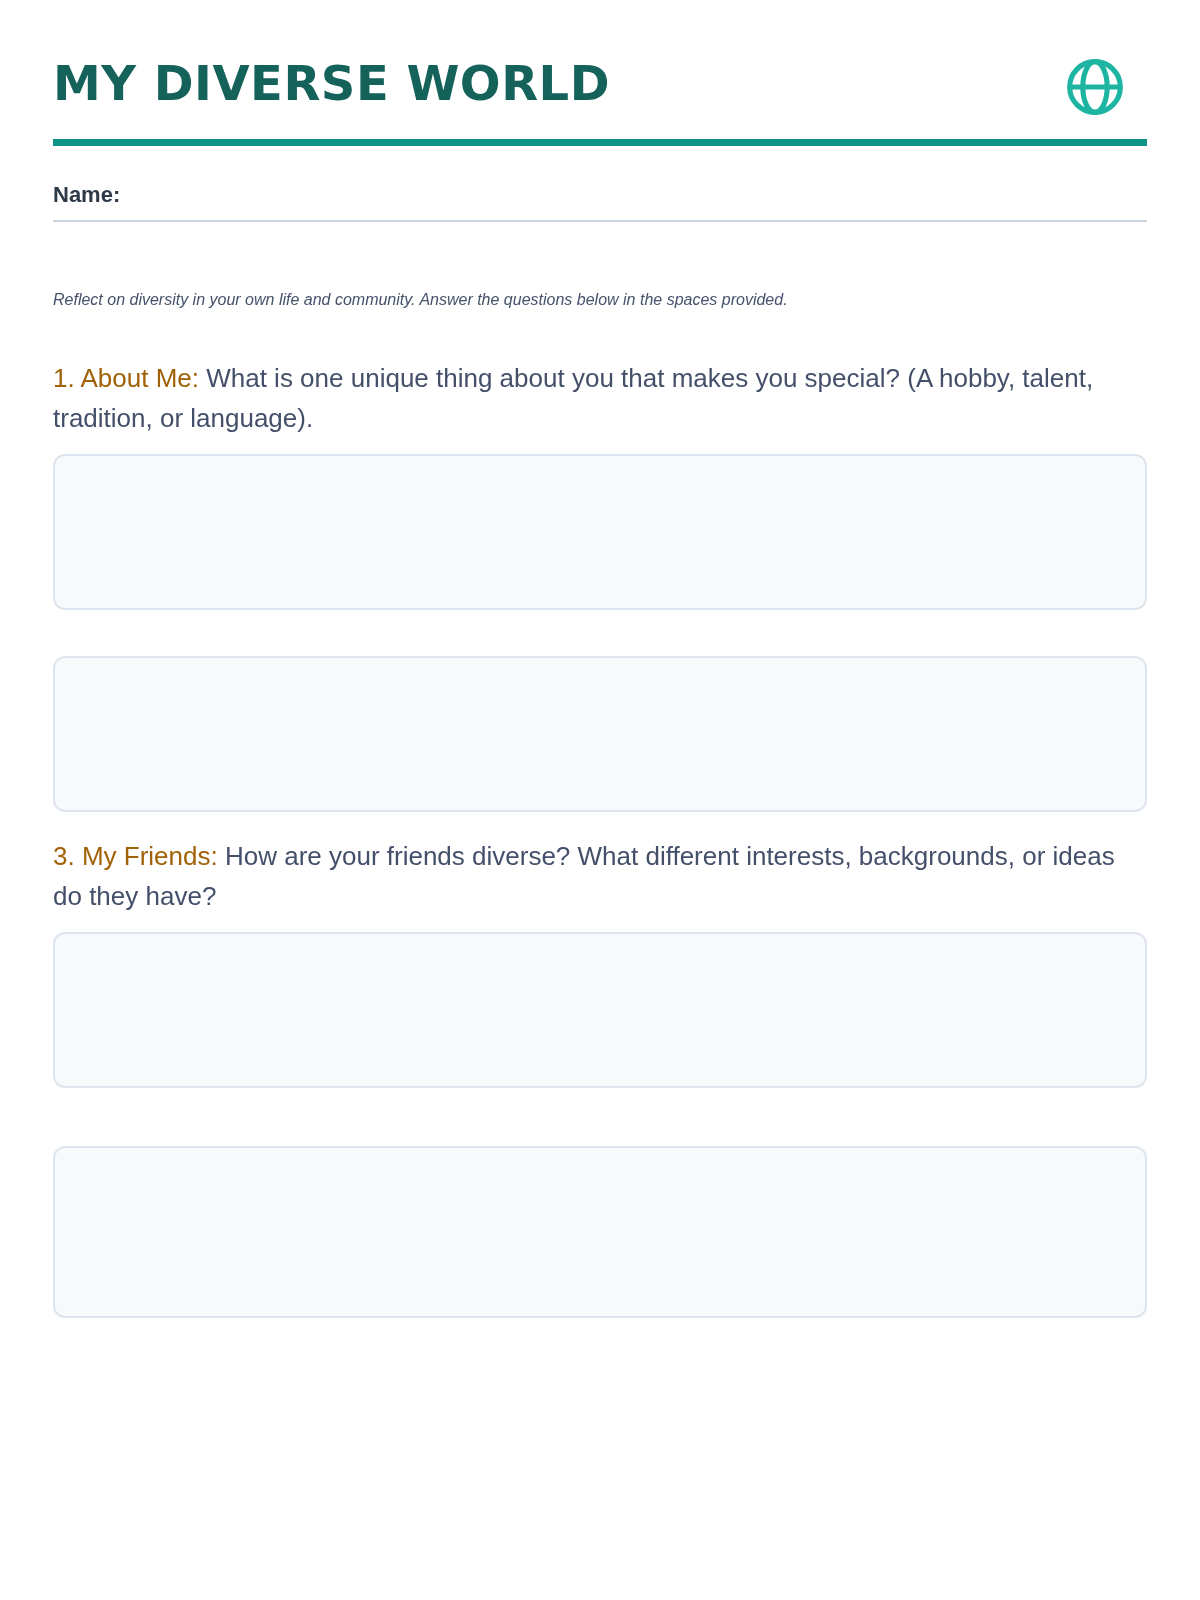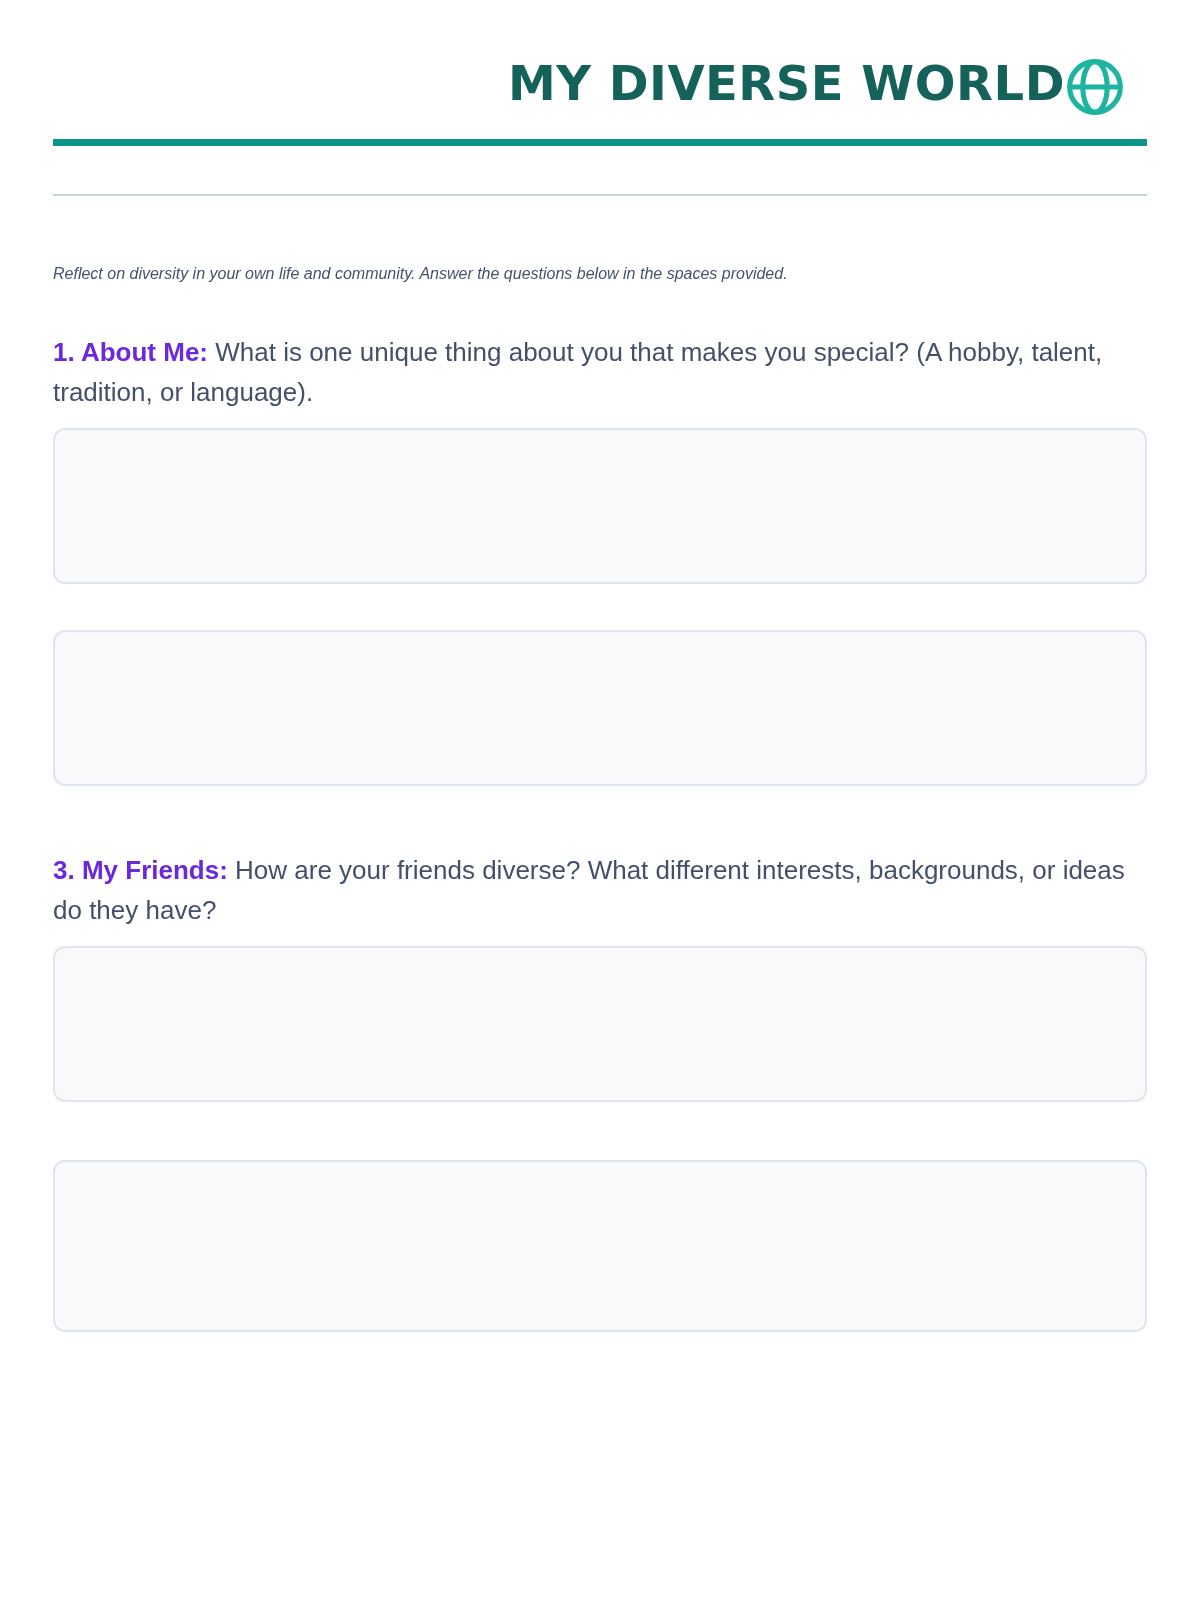--- a/index.html
+++ b/index.html
@@ -12,21 +12,21 @@
     height: 1600px;
     overflow: hidden;
     box-sizing: border-box;
     padding: 57px 53px 0 53px;
     font-family: "Liberation Sans", sans-serif;
     color: #44506a;
   }
   .header-row {
     display: flex;
     align-items: flex-start;
-    justify-content: flex-end;
+    justify-content: space-between;
   }
   h1.page-title {
     margin: 0;
     font-family: "DejaVu Sans", "Liberation Sans", sans-serif;
     font-size: 48px;
     line-height: 52px;
     font-weight: bold;
     letter-spacing: 0.5px;
     color: #15625a;
   }
@@ -60,31 +60,31 @@
   }
   .intro {
     margin: 58px 0 0 0;
     font-style: italic;
     font-size: 16px;
     line-height: 40px;
     color: #46526b;
   }
   section.qsec { margin-top: 46px; }
   section.qsec:nth-of-type(1) { margin-top: 38px; }
-  section.qsec:nth-of-type(3) { margin-top: 64px; }
+  section.qsec:nth-of-type(3) { margin-top: 24px; }
   section.qsec:nth-of-type(4) { margin-top: 58px; }
   .question {
     margin: 0;
     font-size: 26px;
     line-height: 40px;
     color: #44506a;
   }
   .qlabel {
-    font-weight: bold;
-    color: #6d28d9;
+    font-weight: normal;
+    color: #a16207;
   }
   .uword {
     text-underline-offset: 4px;
   }
   .answer-box {
     margin-top: 16px;
     height: 156px;
     background: #f7f9fb;
     border: 2px solid #dfe5ee;
     border-radius: 12px;
@@ -103,20 +103,21 @@
       <ellipse cx="32" cy="32" rx="13" ry="27" stroke="#1db5a2" stroke-width="5.5"></ellipse>
       <line x1="5" y1="32" x2="59" y2="32" stroke="#1db5a2" stroke-width="5.5"></line>
     </svg>
   </span>
 </div>
 
 <div class="divider"></div>
 
 <div class="fields-row">
   <div class="field">
+    <span class="field-label">Name:</span>
     <div class="field-line"></div>
   </div>
 </div>
 
 <p class="intro">Reflect on diversity in your own life and community. Answer the questions below in the spaces provided.</p>
 
 <section class="qsec">
   <p class="question"><span class="qlabel">1. About Me:</span><span> What is one unique thing about </span><span class="uword">you</span><span> that makes you special? (A hobby, talent, tradition, or language).</span></p>
   <div class="answer-box"></div>
 </section>

